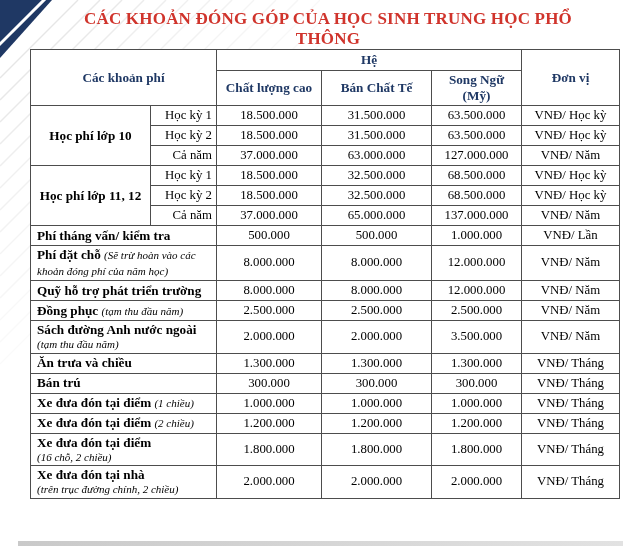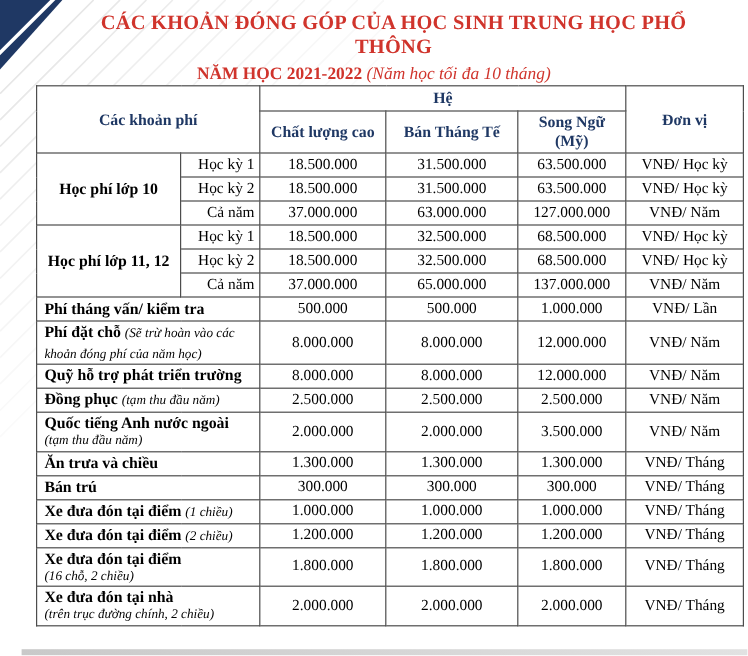--- a/index.html
+++ b/index.html
@@ -78,44 +78,40 @@
       <line x1="0" y1="320" x2="320" y2="0" opacity="0.25"></line>
       <line x1="0" y1="342" x2="342" y2="0" opacity="0.2"></line>
       <line x1="0" y1="364" x2="364" y2="0" opacity="0.15"></line>
     </g>
     <polygon points="0,0 52,0 0,58" fill="#1f3864"></polygon>
     <line x1="-2" y1="46" x2="48" y2="-4" stroke="#ffffff" stroke-width="3"></line>
   </svg>
 
   <div class="title1">CÁC KHOẢN ĐÓNG GÓP CỦA HỌC SINH TRUNG HỌC PHỔ THÔNG</div>
 
-  <div class="title2">
-    <span class="t2b">NĂM HỌC 2021-2022</span>
-    <span class="t2i">(Năm học tối đa 10 tháng)</span>
-  </div>
 
 
   <table class="fees">
     <colgroup>
       <col style="width:120px">
         <col style="width:66px">
         <col style="width:105px">
       <col style="width:110px">
         <col style="width:90px">
         <col style="width:98px">
     </colgroup>
     <thead>
       <tr class="h1">
         <th colspan="2" rowspan="2">Các khoản phí</th>
         <th colspan="3">Hệ</th>
         <th rowspan="2">Đơn vị</th>
       </tr>
       <tr class="h2">
         <th>Chất lượng cao</th>
-        <th>Bán Tháng Tế</th>
+        <th>Bán Chất Tế</th>
         <th>Song Ngữ (Mỹ)</th>
       </tr>
     </thead>
     <tbody>
 
       <tr>
         <td class="grp" rowspan="3">Học phí lớp 10</td>
         <td class="sub">Học kỳ 1</td>
         <td class="val">18.500.000</td>
         <td class="val">31.500.000</td>
@@ -182,21 +178,21 @@
         <td class="unit">VNĐ/ Năm</td>
       </tr>
       <tr>
         <td class="lbl" colspan="2"><span>Đồng phục</span> <span class="note">(tạm thu đầu năm)</span></td>
         <td class="val">2.500.000</td>
         <td class="val">2.500.000</td>
         <td class="val">2.500.000</td>
         <td class="unit">VNĐ/ Năm</td>
       </tr>
       <tr>
-        <td class="lbl" colspan="2"><span>Quốc tiếng Anh nước ngoài</span> <span class="note block">(tạm thu đầu năm)</span></td>
+        <td class="lbl" colspan="2"><span>Sách đường Anh nước ngoài</span> <span class="note block">(tạm thu đầu năm)</span></td>
         <td class="val">2.000.000</td>
         <td class="val">2.000.000</td>
         <td class="val">3.500.000</td>
         <td class="unit">VNĐ/ Năm</td>
       </tr>
       <tr>
         <td class="lbl" colspan="2"><span>Ăn trưa và chiều</span></td>
         <td class="val">1.300.000</td>
         <td class="val">1.300.000</td>
         <td class="val">1.300.000</td>

